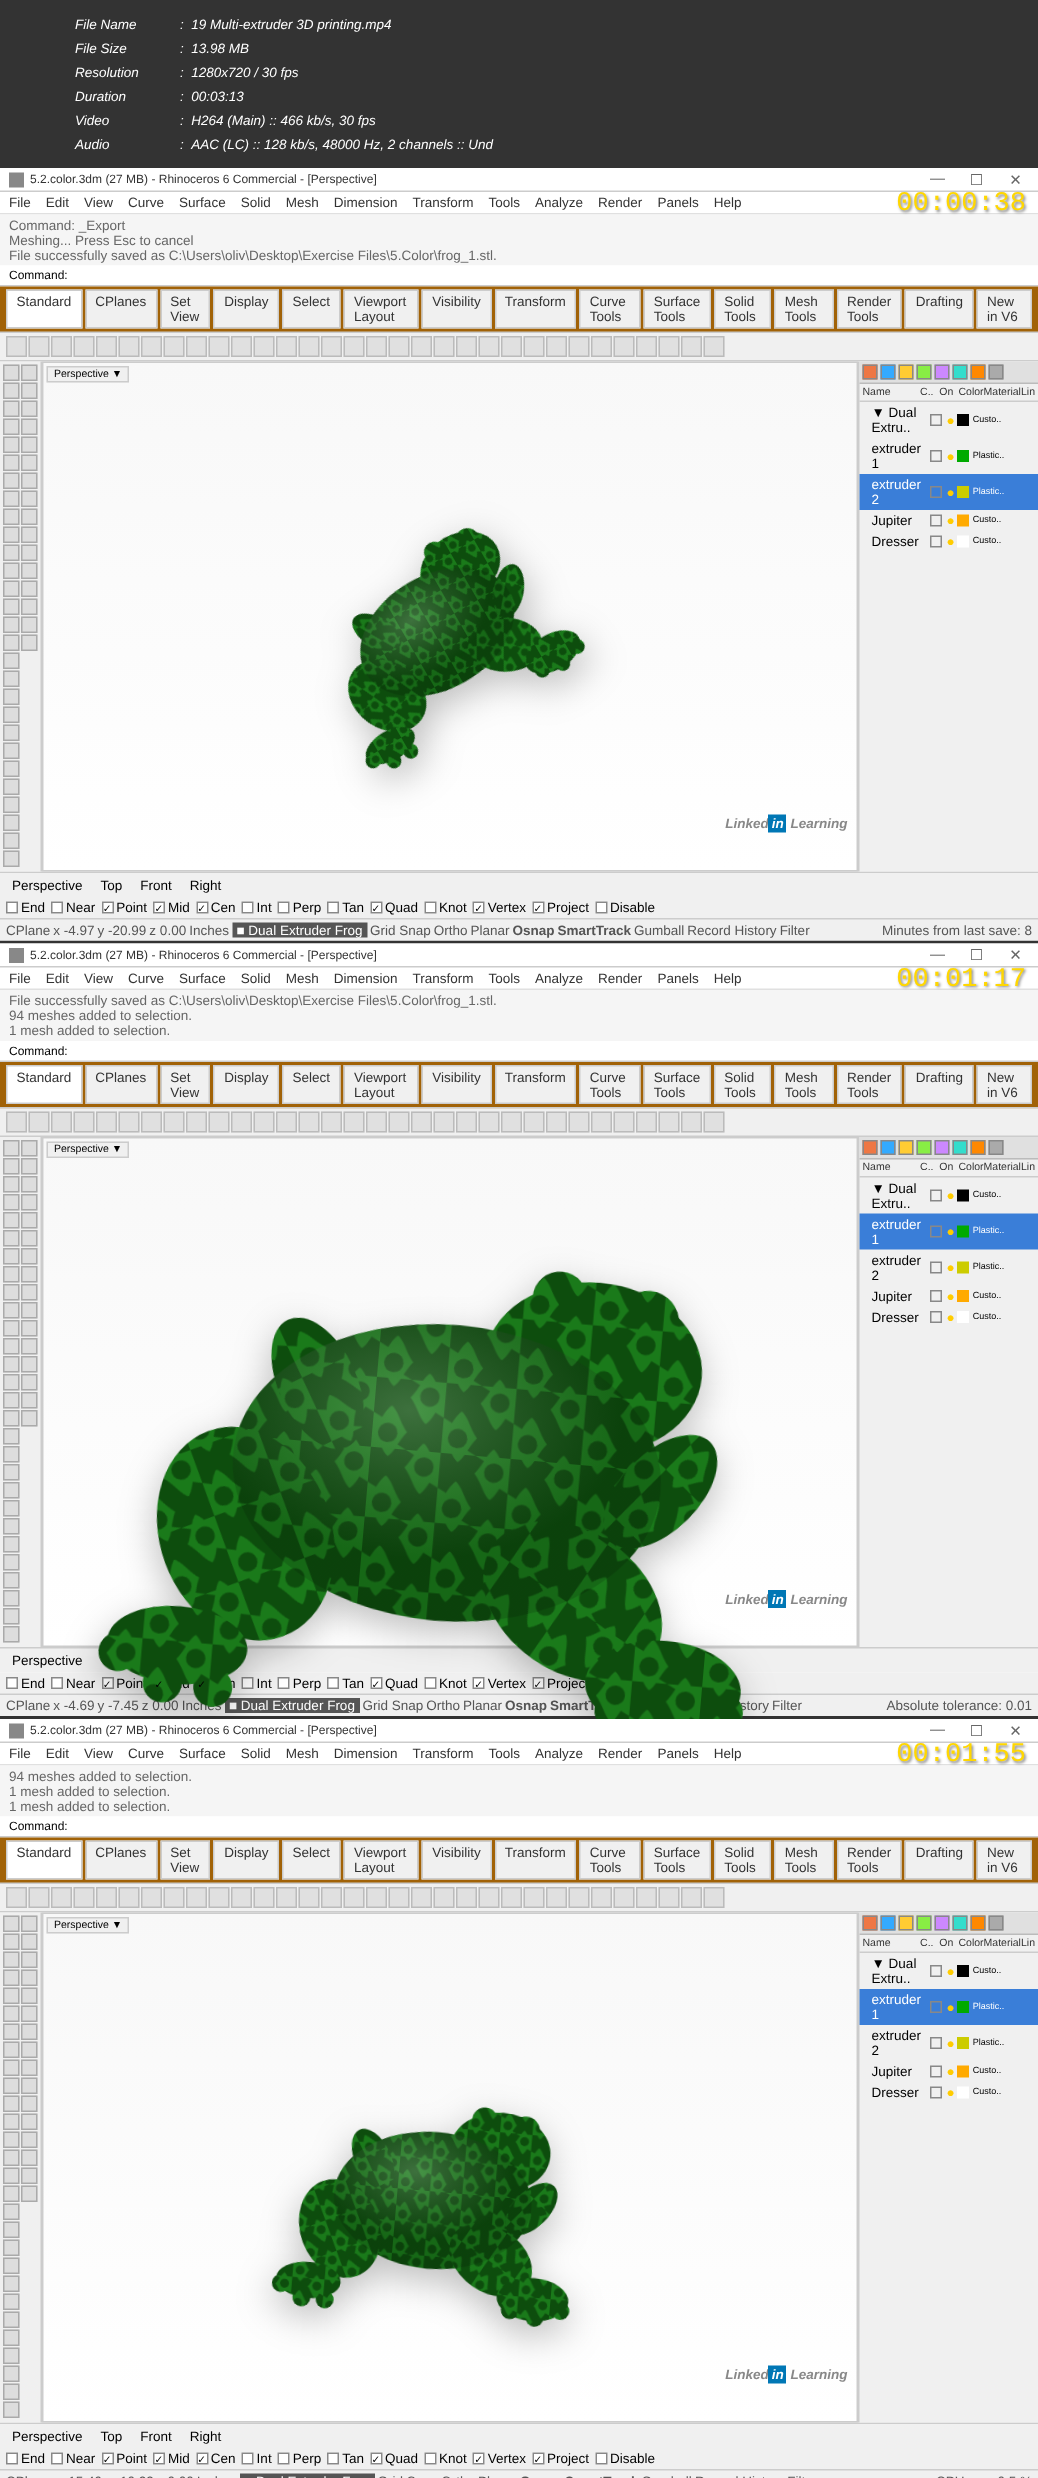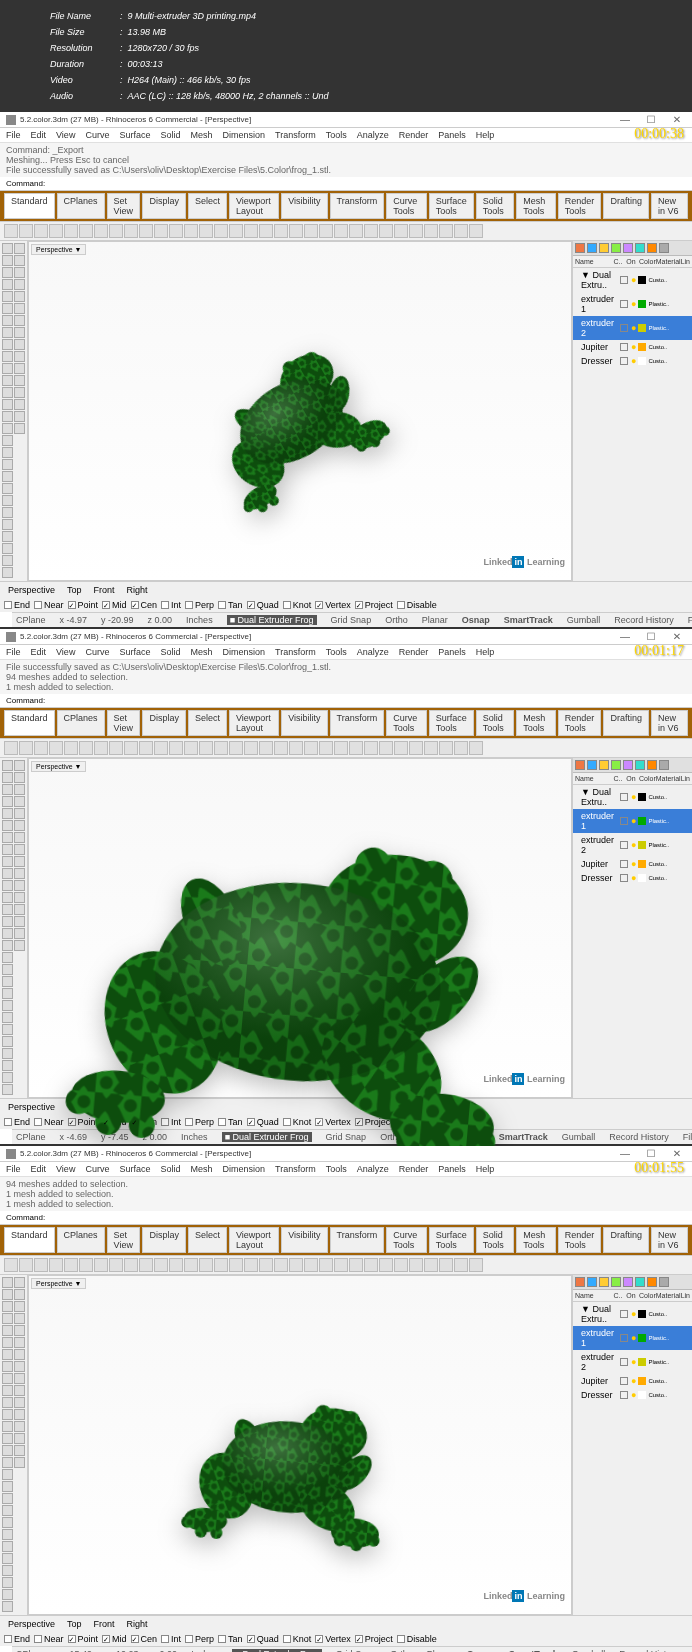--- a/index.html
+++ b/index.html
@@ -6,21 +6,21 @@
 body{background:#333;width:692px;}
 .header{color:#fff;padding:8px 12px;font-family:'Lucida Handwriting',cursive;font-style:italic;font-size:10px;line-height:16px;}
 .header .row{display:flex;}
 .header .lbl{width:70px;margin-left:38px;}
 .frame{background:#fff;position:relative;margin-bottom:2px;}
 .titlebar{background:#fff;border-bottom:1px solid #ccc;padding:2px 6px;display:flex;align-items:center;height:16px;}
 .titlebar .icon{width:10px;height:10px;background:#888;margin-right:4px;}
 .titlebar .txt{flex:1;font-size:8px;color:#333;}
 .winbtns{display:flex;gap:8px;}
 .winbtn{width:18px;text-align:center;font-size:10px;color:#666;}
-.timestamp{position:absolute;top:14px;right:8px;font-size:14px;color:#ffd700;font-family:Liberation Serif, serif;text-shadow:1px 1px 2px rgba(0,0,0,.5);}
+.timestamp{position:absolute;top:14px;right:8px;font-size:18px;color:#ffd700;font-family:Liberation Mono, monospace;text-shadow:1px 1px 2px rgba(0,0,0,.5);}
 .menubar{display:flex;gap:10px;padding:2px 6px;font-size:8px;color:#333;border-bottom:1px solid #e0e0e0;}
 .cmdhist{padding:2px 6px;font-size:7px;color:#666;background:#f5f5f5;}
 .cmdline{padding:2px 6px;font-size:8px;background:#fff;border-bottom:1px solid #ccc;}
 .tabs{display:flex;background:#a16207;border-bottom:1px solid #ccc;padding:2px 4px;gap:2px;font-size:7px;}
 .tab{padding:2px 6px;background:#f0f0f0;border:1px solid #ccc;color:#333;}
 .tab.active{background:#fff;}
 .toolbar-row{display:flex;padding:2px 4px;gap:1px;background:#f0f0f0;border-bottom:1px solid #ccc;}
 .tbtn{width:14px;height:14px;background:#e0e0e0;border:1px solid #bbb;display:inline-block;}
 .main{display:flex;height:340px;}
 .lefttools{width:28px;background:#f0f0f0;border-right:1px solid #ccc;display:flex;flex-direction:column;flex-wrap:wrap;gap:1px;padding:2px;}
@@ -39,34 +39,34 @@
 .rp-row.sel{background:#3a7ed8;color:#fff;}
 .rp-row span:nth-child(1){width:45px;padding-left:6px;}
 .rp-swatch{width:8px;height:8px;margin:0 2px;}
 .rp-check{width:8px;height:8px;border:1px solid #888;margin-right:3px;}
 .vtabs{display:flex;padding:2px 4px;gap:4px;font-size:7px;background:#f0f0f0;border-top:1px solid #ccc;text-align:right;}
 .vtabs span{padding:1px 4px;}
 .checks{display:flex;flex-wrap:wrap;gap:4px;padding:2px 4px;background:#f0f0f0;font-size:7px;align-items:center;}
 .checks label{display:flex;align-items:center;gap:2px;}
 .ck{width:8px;height:8px;border:1px solid #888;background:#fff;display:inline-block;}
 .ck.on::after{content:'✓';font-size:7px;position:relative;top:-2px;}
-.status{display:flex;padding:2px 4px;gap:14px;font-size:7px;background:#f0f0f0;border-top:1px solid #ccc;color:#555;margin-left:12px;}
+.status{display:flex;padding:2px 4px;gap:2px;font-size:7px;background:#f0f0f0;border-top:1px solid #ccc;color:#555;}
 .status span{white-space:nowrap;}
-.linkedin{position:absolute;bottom:13px;right:6px;font-size:9px;color:#888;font-weight:bold;}
+.linkedin{position:absolute;bottom:26px;right:6px;font-size:9px;color:#888;font-weight:bold;font-style:italic;}
 .linkedin .box{background:#0077b5;color:#fff;padding:1px 2px;}
 svg.frog-svg{filter:drop-shadow(0 8px 12px rgba(0,0,0,.25));}
 </style>
 </head>
 <body>
 
 <div class="header">
   <div class="row">
       <span class="lbl">File Name</span>
       <span>:&nbsp;&nbsp;</span>
-      <span>9 Multi-extruder 3D printing.mp4</span>
+      <span>19 Multi-extruder 3D printing.mp4</span>
     </div>
   <div class="row">
       <span class="lbl">File Size</span>
       <span>:&nbsp;&nbsp;</span>
       <span>13.98 MB</span>
     </div>
   <div class="row">
       <span class="lbl">Resolution</span>
       <span>:&nbsp;&nbsp;</span>
       <span>1280x720 / 30 fps</span>

